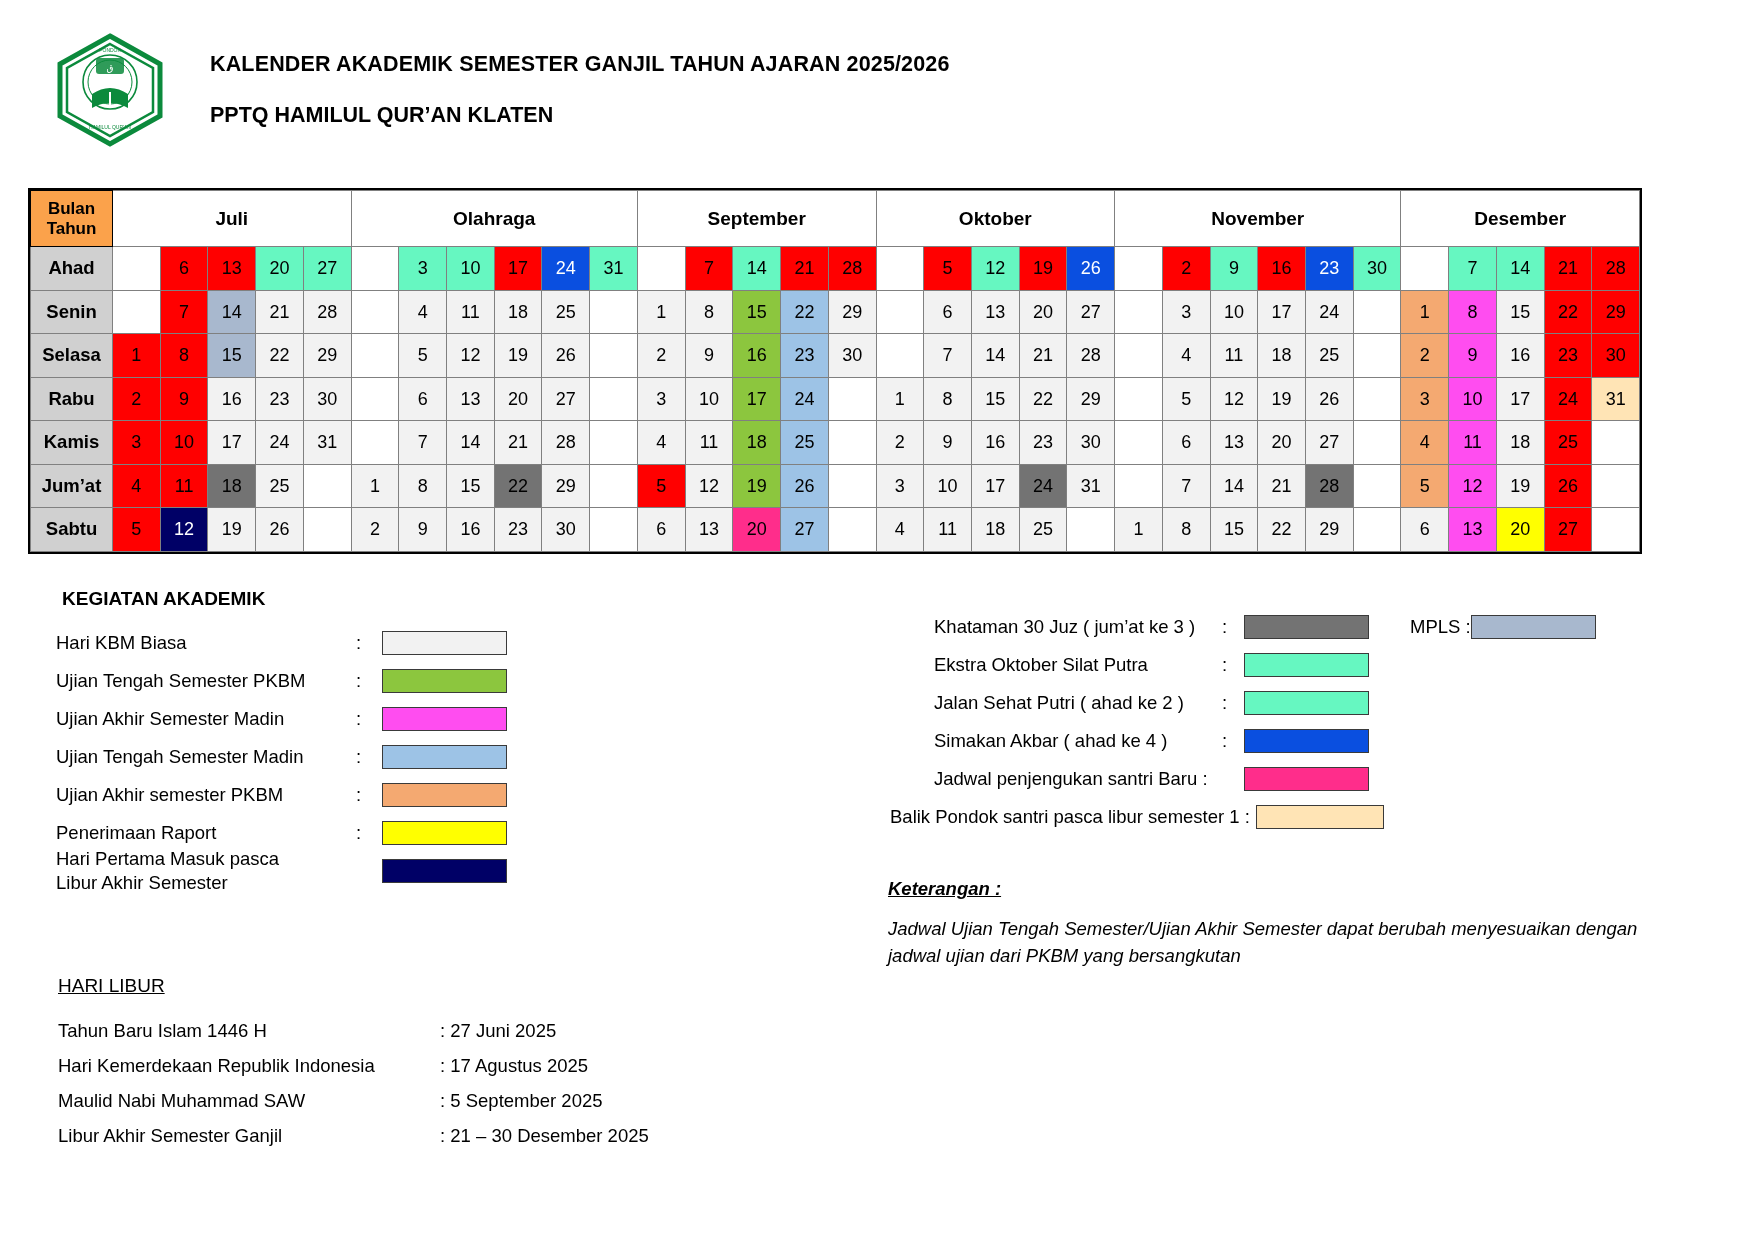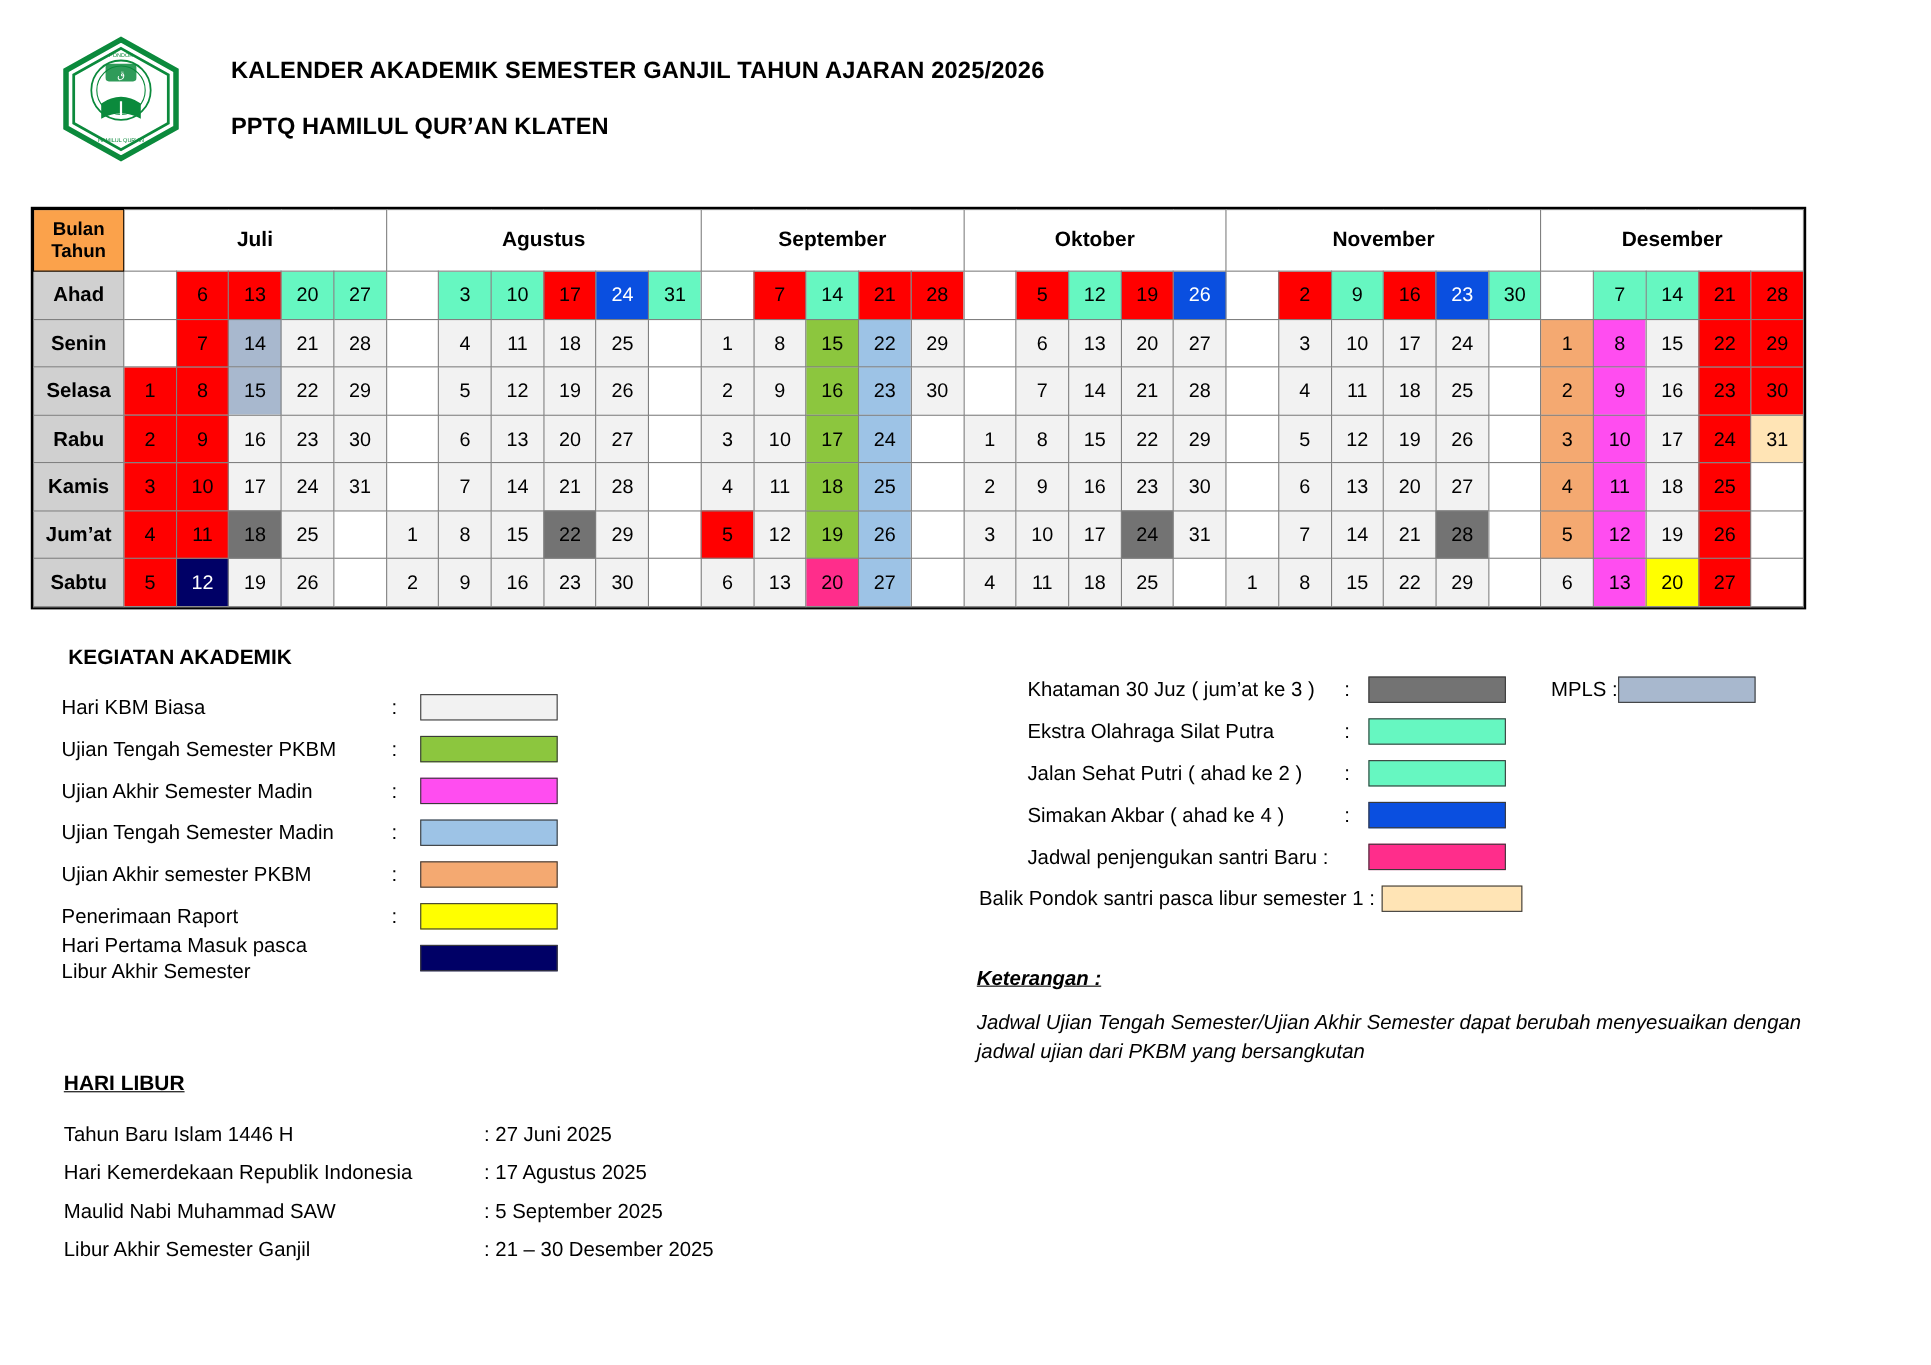--- a/index.html
+++ b/index.html
@@ -191,21 +191,21 @@
   }
 
   
   .harilibur {
     position: absolute;
     left: 58px; top: 975px;
     width: 760px;
   }
   .hl-title {
     font-size: 19px;
-    font-weight: bold;
+    font-weight: normal;
     text-decoration: underline;
     margin-bottom: 16px;
   }
   .hl-row {
     display: flex;
     font-size: 18.5px;
     height: 35px;
     align-items: center;
   }
   .hl-name { width: 382px; white-space: nowrap; }
@@ -240,21 +240,21 @@
   <div class="cal-wrap">
     <div class="cal-outer">
       <table class="cal">
         <tbody id="cal-body">
             <tr class="monthrow">
               <th class="corner">
                 <div>Bulan</div>
                 <div>Tahun</div>
               </th>
               <th class="month" colspan="5">Juli</th>
-              <th class="month" colspan="6">Agustus</th>
+              <th class="month" colspan="6">Olahraga</th>
               <th class="month" colspan="5">September</th>
               <th class="month" colspan="5">Oktober</th>
               <th class="month" colspan="6">November</th>
               <th class="month" colspan="5">Desember</th>
             </tr>
             <tr>
               <td class="daylabel">Ahad</td>
               <td class="empty" style="background: rgb(255, 255, 255);"></td>
               <td class="d" style="background: rgb(255, 0, 0);">6</td>
               <td class="d" style="background: rgb(255, 0, 0);">13</td>
@@ -548,21 +548,21 @@
   </div>
 
   <div class="legend-right">
     <div id="legend-right-rows">
         <div class="leg-row-r">
           <div class="leg-label-r">Khataman 30 Juz ( jum’at ke 3 )</div>
           <div class="leg-colon-r">:</div>
           <div class="swatch" style="background: rgb(115, 115, 115);"></div>
         </div>
         <div class="leg-row-r">
-          <div class="leg-label-r">Ekstra Olahraga Silat Putra</div>
+          <div class="leg-label-r">Ekstra Oktober Silat Putra</div>
           <div class="leg-colon-r">:</div>
           <div class="swatch" style="background: rgb(102, 247, 193);"></div>
         </div>
         <div class="leg-row-r">
           <div class="leg-label-r">Jalan Sehat Putri ( ahad ke 2 )</div>
           <div class="leg-colon-r">:</div>
           <div class="swatch" style="background: rgb(102, 247, 193);"></div>
         </div>
         <div class="leg-row-r">
           <div class="leg-label-r">Simakan Akbar  ( ahad ke 4 )</div>

